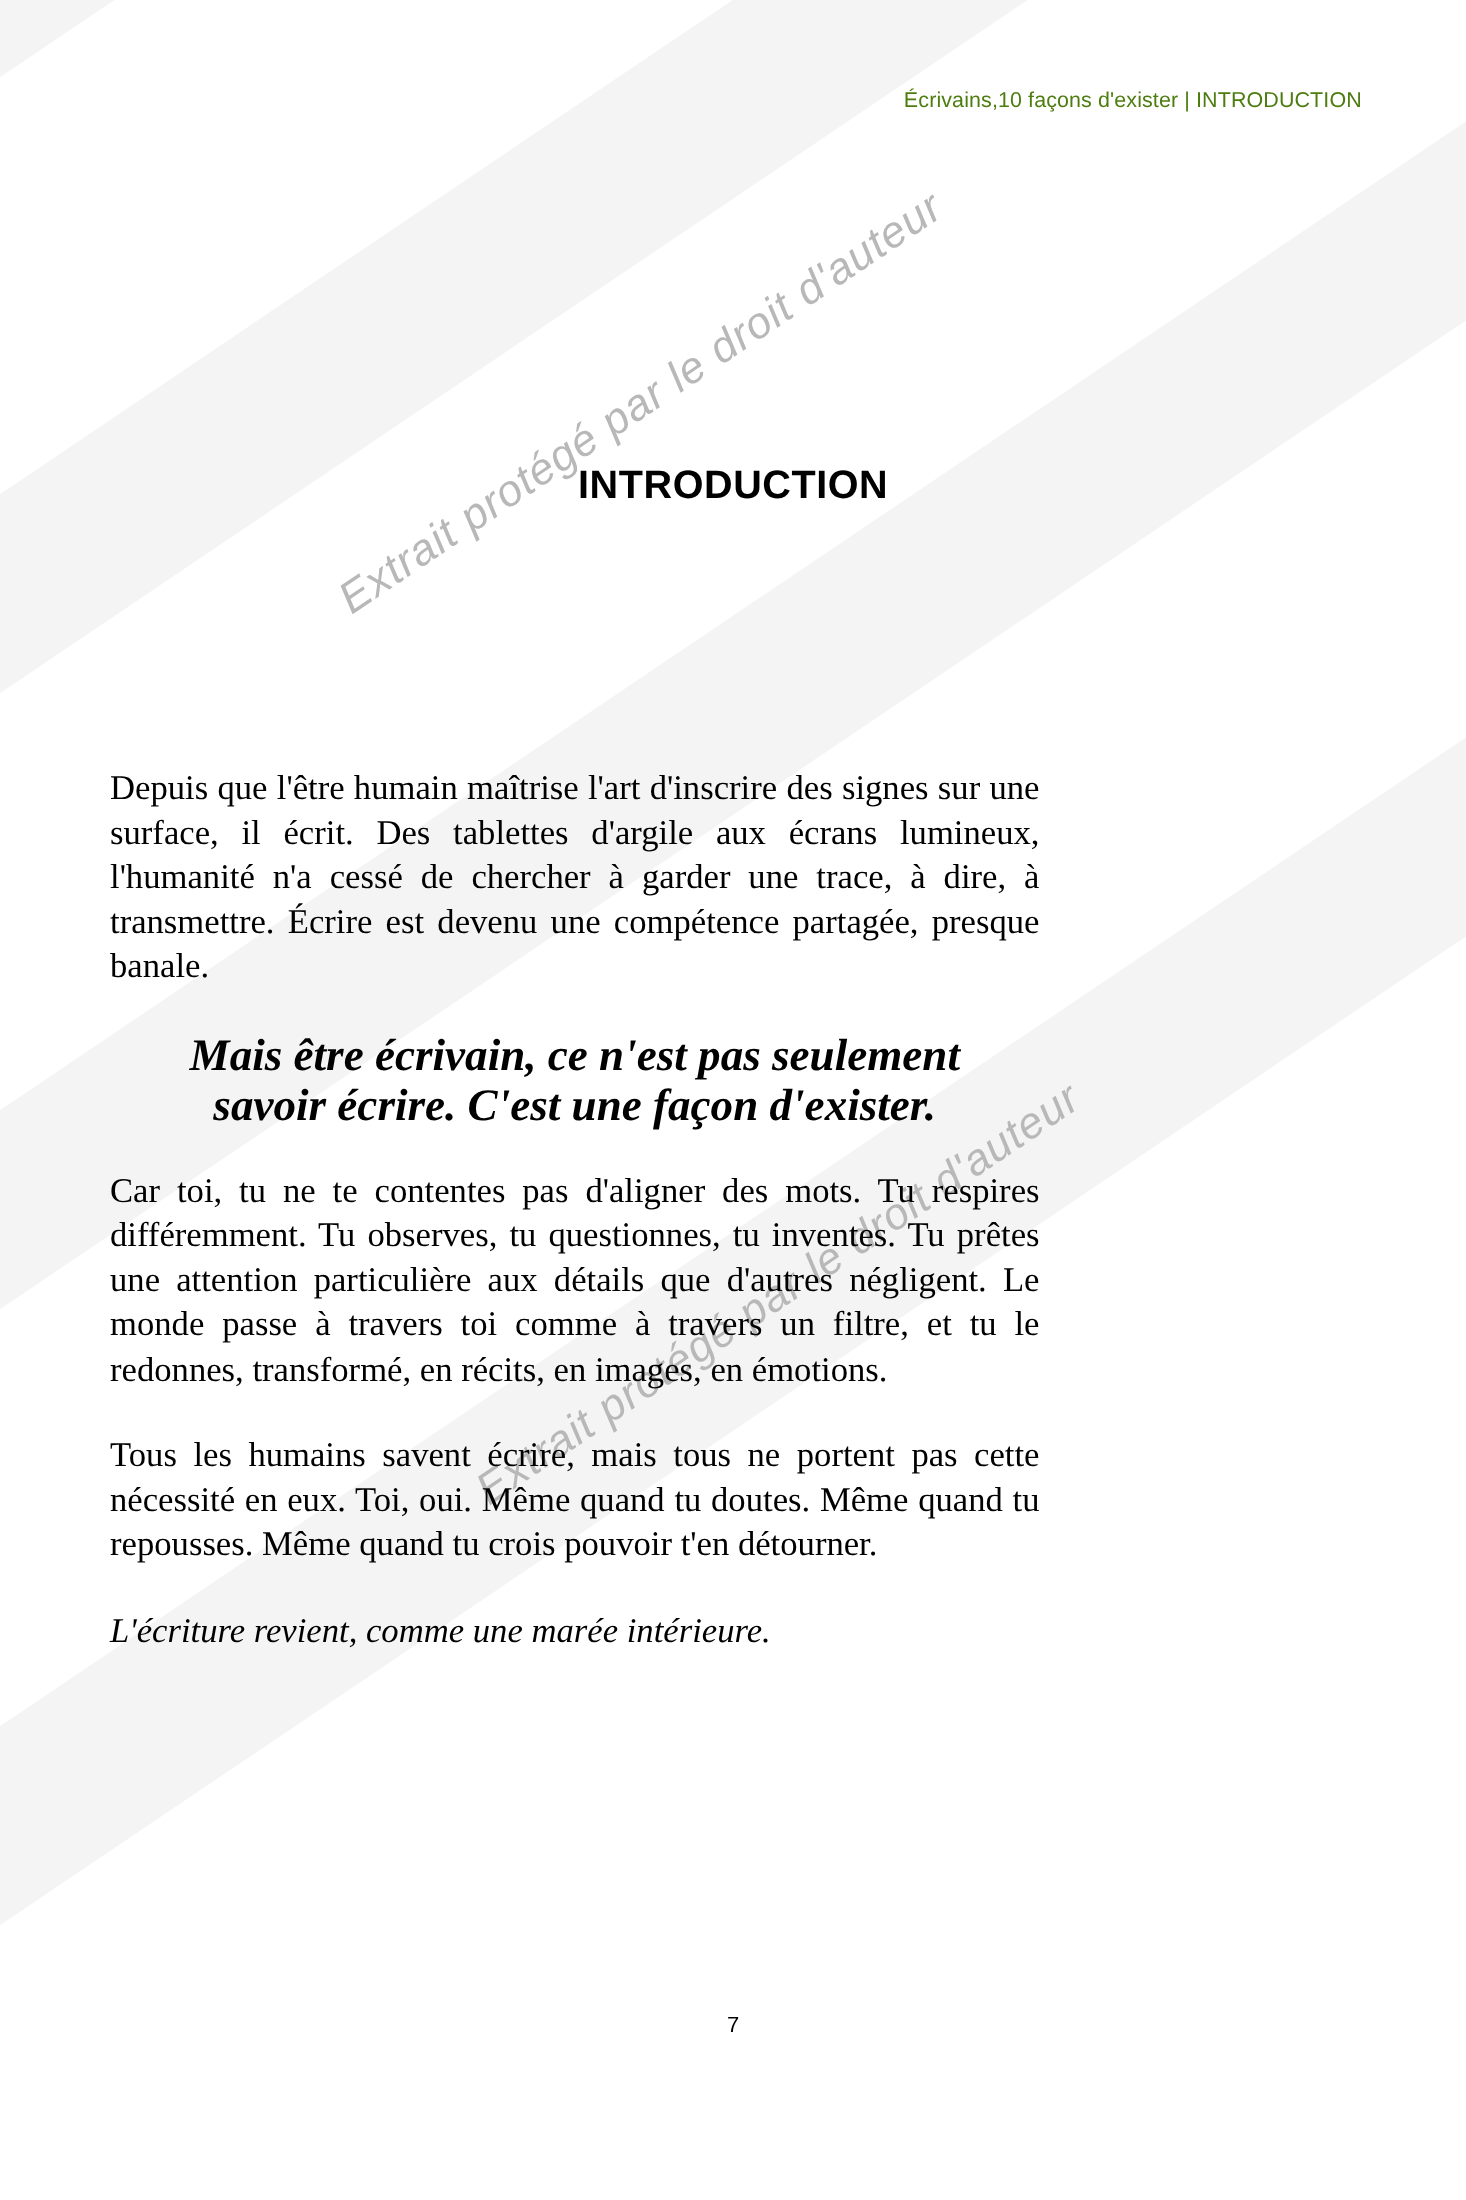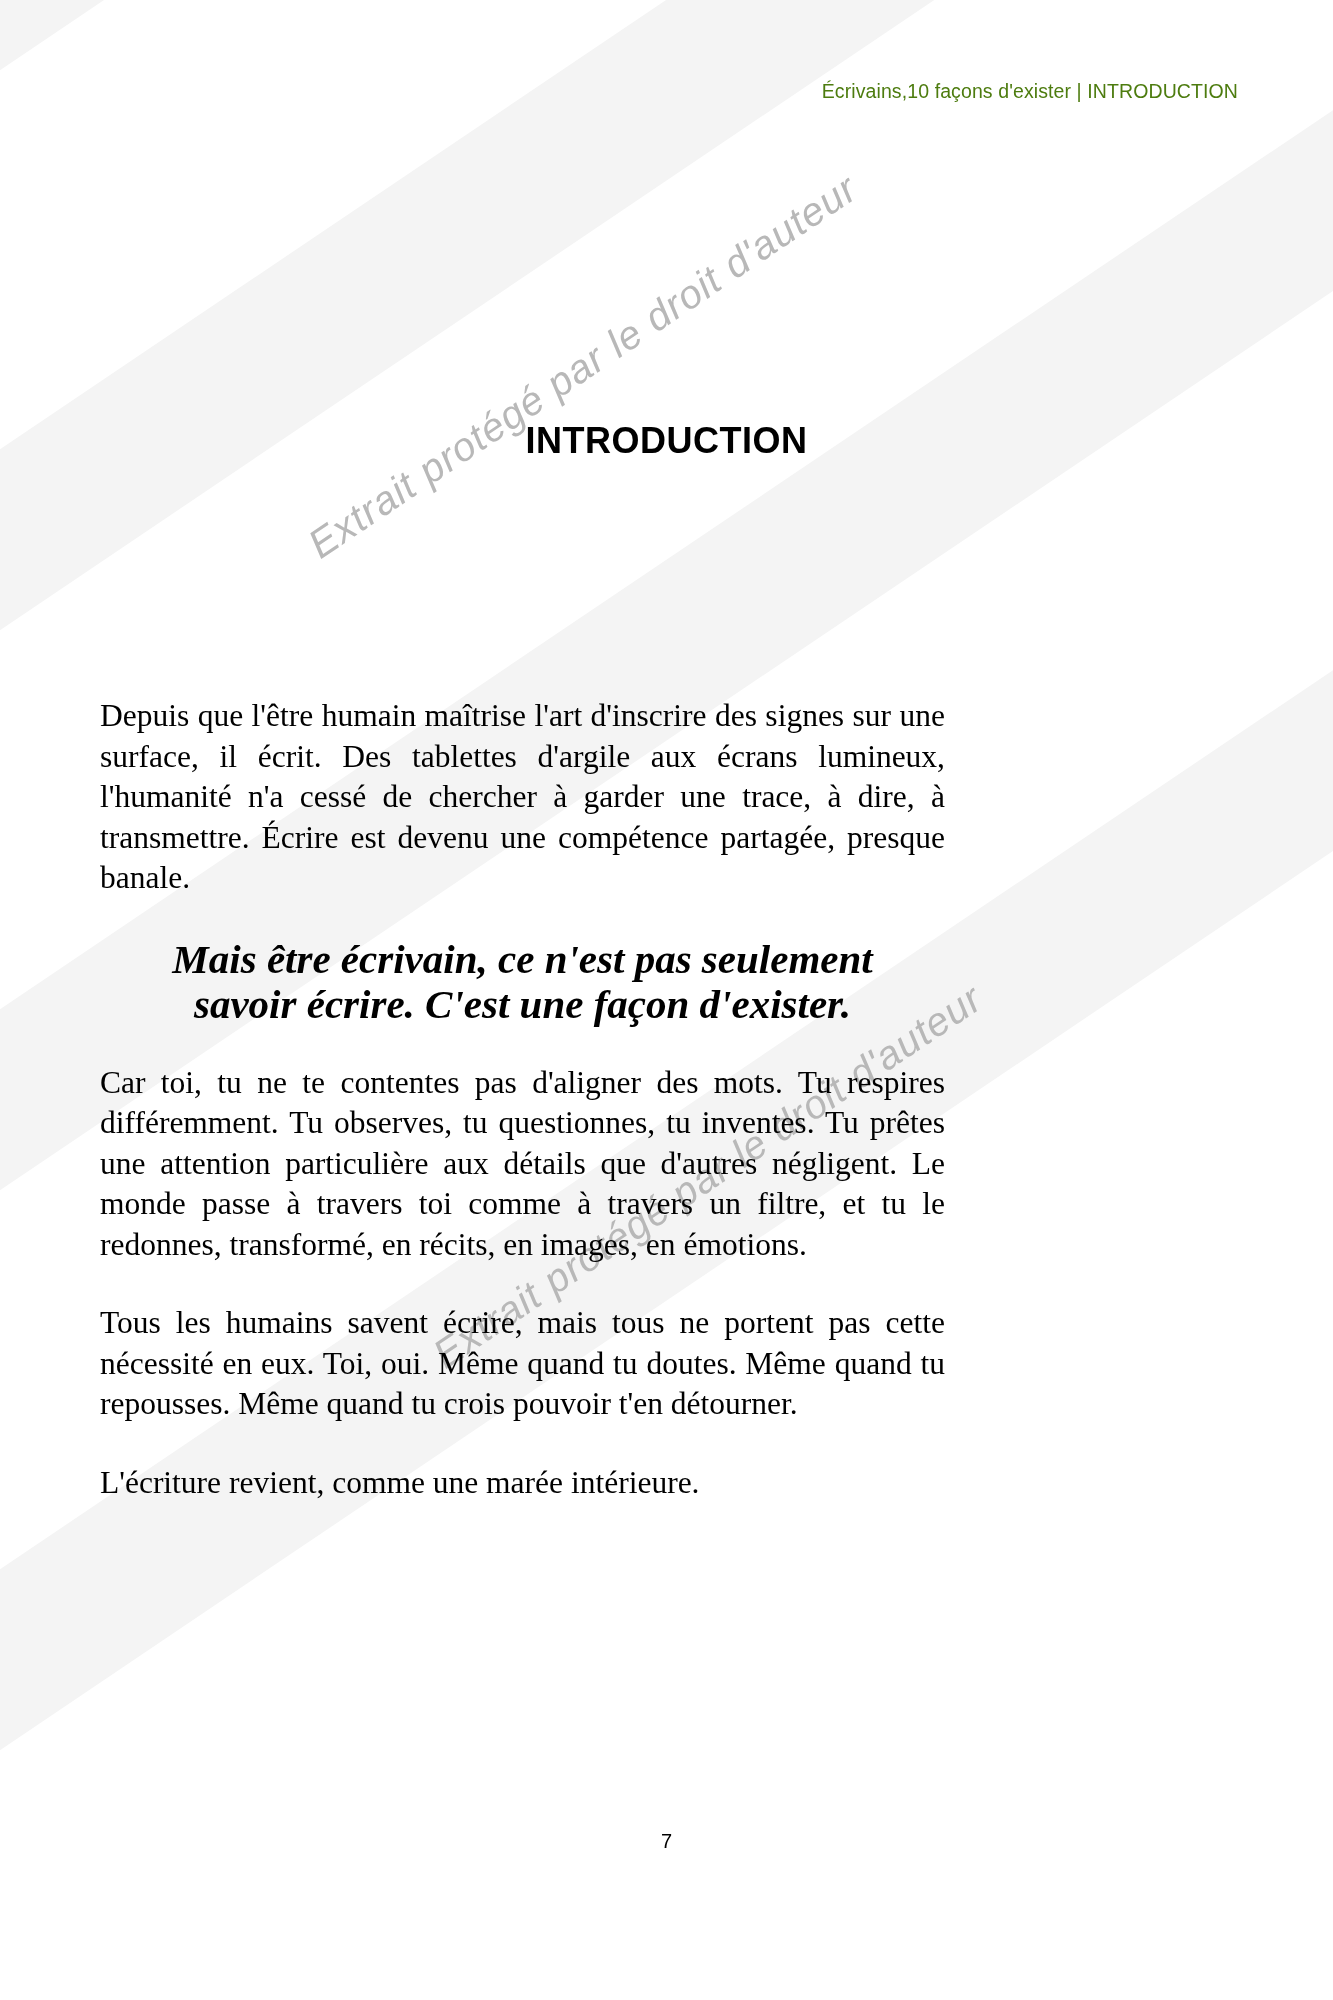--- a/index.html
+++ b/index.html
@@ -108,21 +108,21 @@
 
   p.para {
     margin: 0 0 38px 0;
     text-align: justify;
     text-justify: inter-word;
     font-family: "Liberation Serif", serif;
     font-size: 31.5px;
     line-height: 40.5px;
     color: #000;
   }
-  p.para:last-child { margin-bottom: 0; }
+  p.para:last-child { margin-bottom: 0; font-style: italic; }
 
   p.pullquote {
     margin: 24px 55px 36px 55px;
     text-align: center;
     font-family: "Liberation Serif", serif;
     font-style: italic;
     font-weight: bold;
     font-size: 41px;
     line-height: 45px;
     color: #000;

